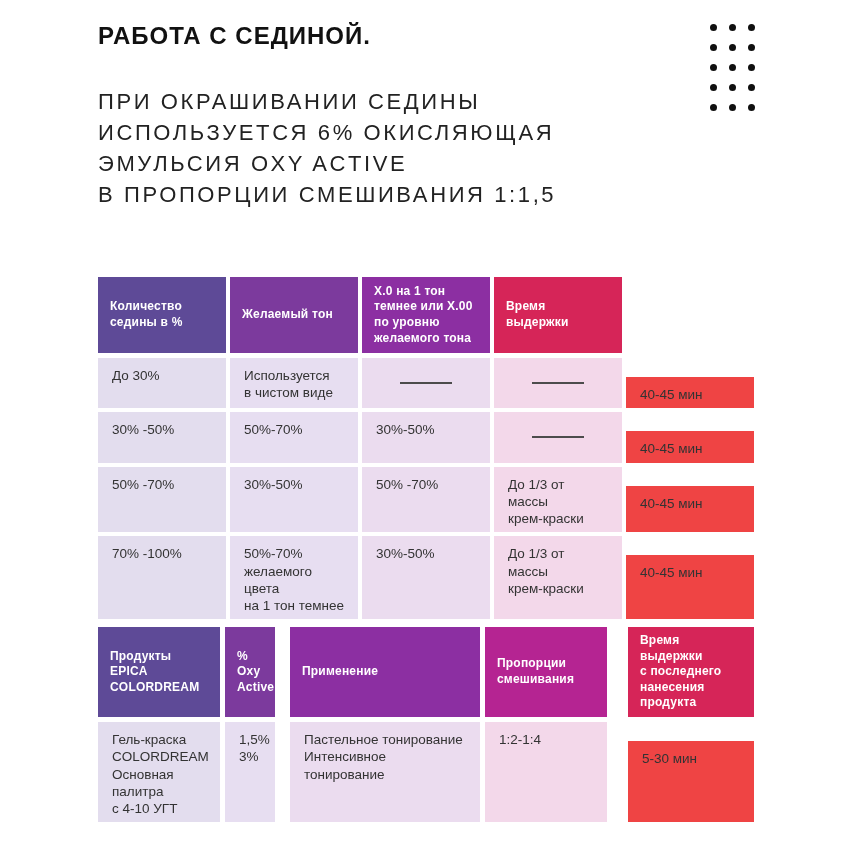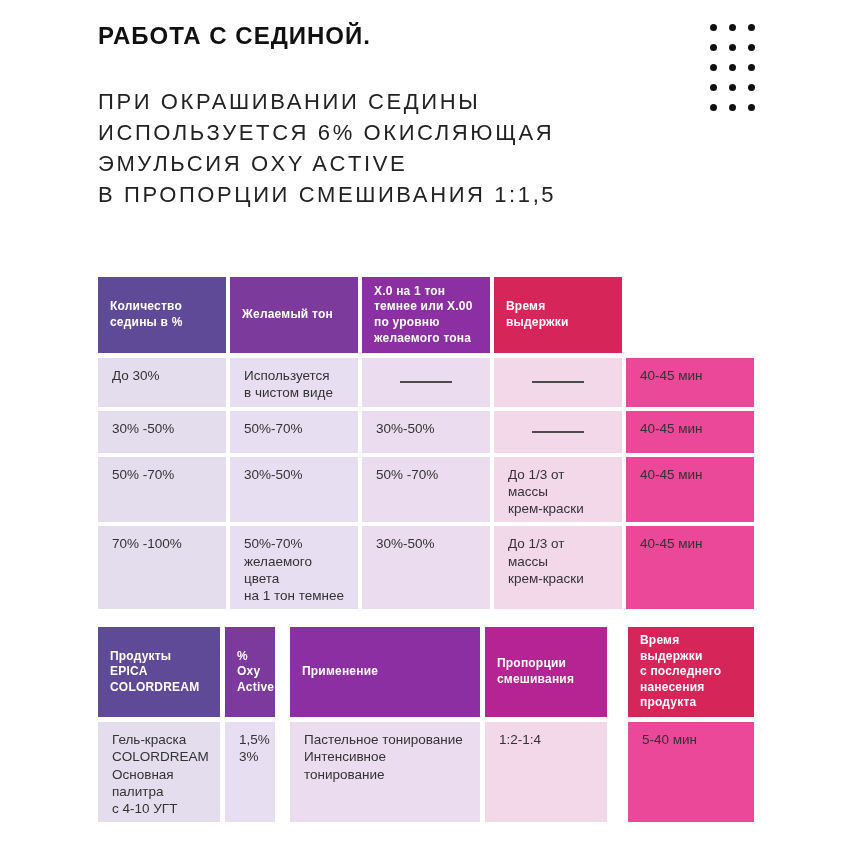--- a/index.html
+++ b/index.html
@@ -62,21 +62,21 @@
   .hc1 { background:#5e4a97; }
   .hc2 { background:#7c3a9d; }
   .hc3 { background:#8c2fa2; }
   .hc4 { background:#b52492; }
   .hc5 { background:#d62558; }
   
   .bc1 { background:#e3ddee; }
   .bc2 { background:#e7def1; }
   .bc3 { background:#ebdcef; }
   .bc4 { background:#f3d8ea; }
-  .bc5 { background:#ec4899; }
+  .bc5 { background:#ef4444;margin-top:19px; }
 </style>
 </head>
 <body>
 
 <div class="page">
 
   <h1 class="title">РАБОТА С СЕДИНОЙ.</h1>
 
   <div class="subtitle">ПРИ ОКРАШИВАНИИ СЕДИНЫ
 ИСПОЛЬЗУЕТСЯ 6% ОКИСЛЯЮЩАЯ
@@ -168,17 +168,17 @@
       <div class="cell bcell bc1 t2c1">Гель-краска
 COLORDREAM
 Основная
 палитра
 с 4-10 УГТ</div>
       <div class="cell bcell bc2 t2c2">1,5%
 3%</div>
       <div class="cell bcell bc3 t2c3">Пастельное тонирование
 Интенсивное тонирование</div>
       <div class="cell bcell bc4 t2c4">1:2-1:4</div>
-      <div class="cell bcell bc5 t2c5">5-40 мин</div>
+      <div class="cell bcell bc5 t2c5">5-30 мин</div>
     </div>
   </div>
 
 </div>
 
 </body></html>

